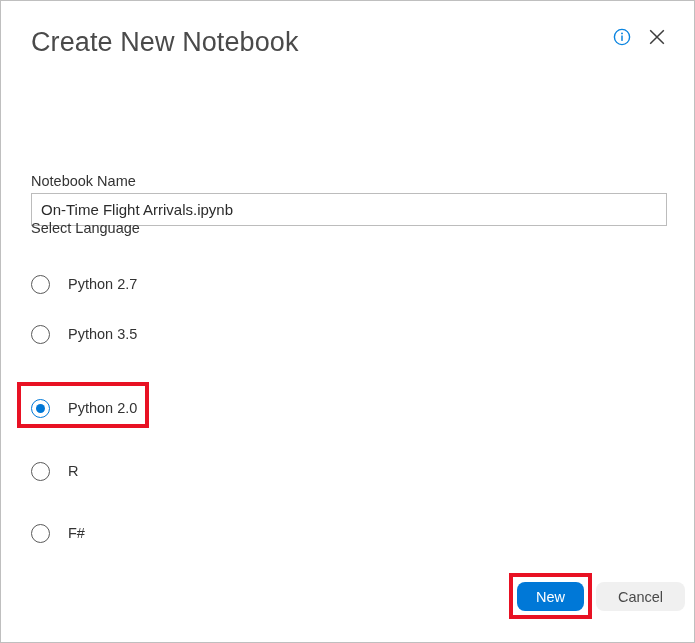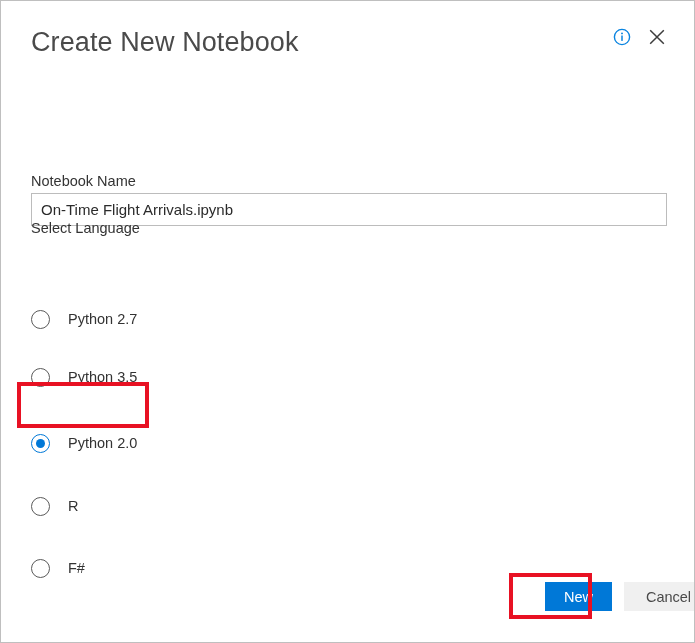--- a/index.html
+++ b/index.html
@@ -98,25 +98,24 @@
     outline: none;
     border-radius: 0;
     margin-top: 25px;
   }
 
   
   .radio-row {
     position: absolute;
     left: 30px;
     display: flex;
-    align-items: flex-start;
+    align-items: flex-end;
     height: 24px;
     cursor: pointer;
     user-select: none;
-    margin-top: 40px;
   }
   .radio-mark {
     position: relative;
     width: 19px;
     height: 19px;
     box-sizing: border-box;
     border: 1.3px solid #5a5a5a;
     border-radius: 50%;
     background: #ffffff;
     flex: none;
@@ -174,22 +173,21 @@
   }
   .btn {
     position: absolute;
     box-sizing: border-box;
     height: 29px;
     border: 0;
     font-family: "Liberation Sans", sans-serif;
     font-size: 14.5px;
     cursor: pointer;
     padding: 0;
-    border-radius: 0;
-    margin-left: 28px;
+    border-radius: 8px;
   }
   .btn-primary {
     left: 516px;
     width: 67px;
     background: #0078d7;
     color: #ffffff;
   }
   .btn-secondary {
     left: 595px;
     width: 89px;
@@ -225,21 +223,21 @@
 
   <input class="text-input" type="text" value="On-Time Flight Arrivals.ipynb" style="">
 
   <div class="field-label" id="select-language-label">Select Language</div>
 
   <div class="radio-row" style="top:269px">
     <span class="radio-mark"></span>
     <span class="radio-label">Python 2.7</span>
   </div>
 
-  <div class="radio-row" style="top:327px">
+  <div class="radio-row" style="top:319px">
     <span class="radio-mark"></span>
     <span class="radio-label">Python 3.5</span>
   </div>
 
   <div class="radio-row checked" style="top:393px">
     <span class="radio-mark"></span>
     <span class="radio-label">Python 2.0</span>
   </div>
 
   <div class="radio-row" style="top:456px">

